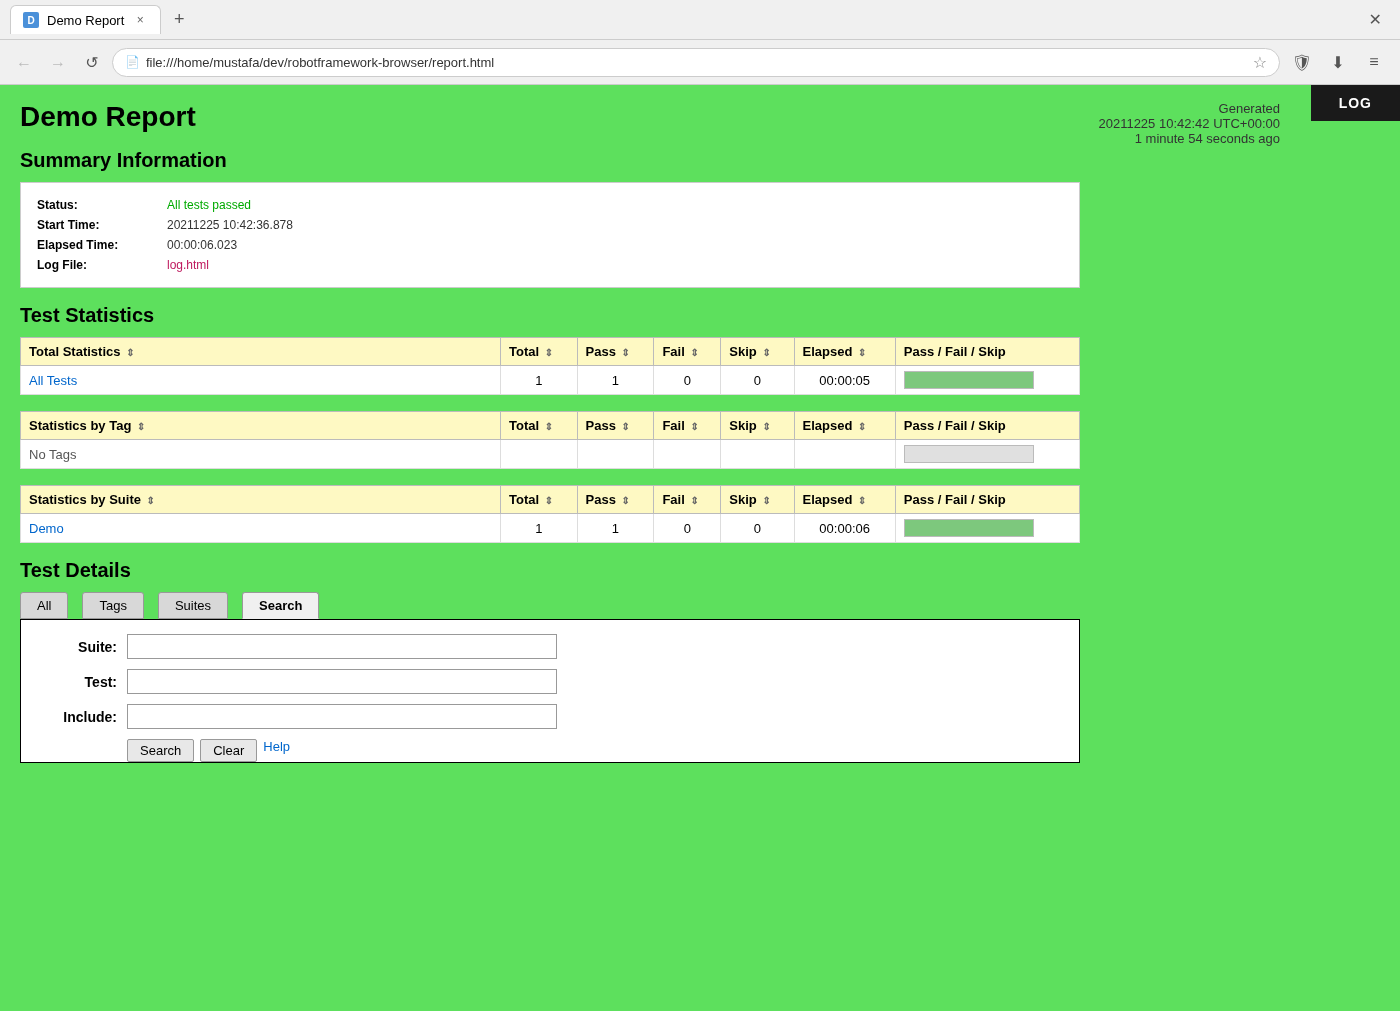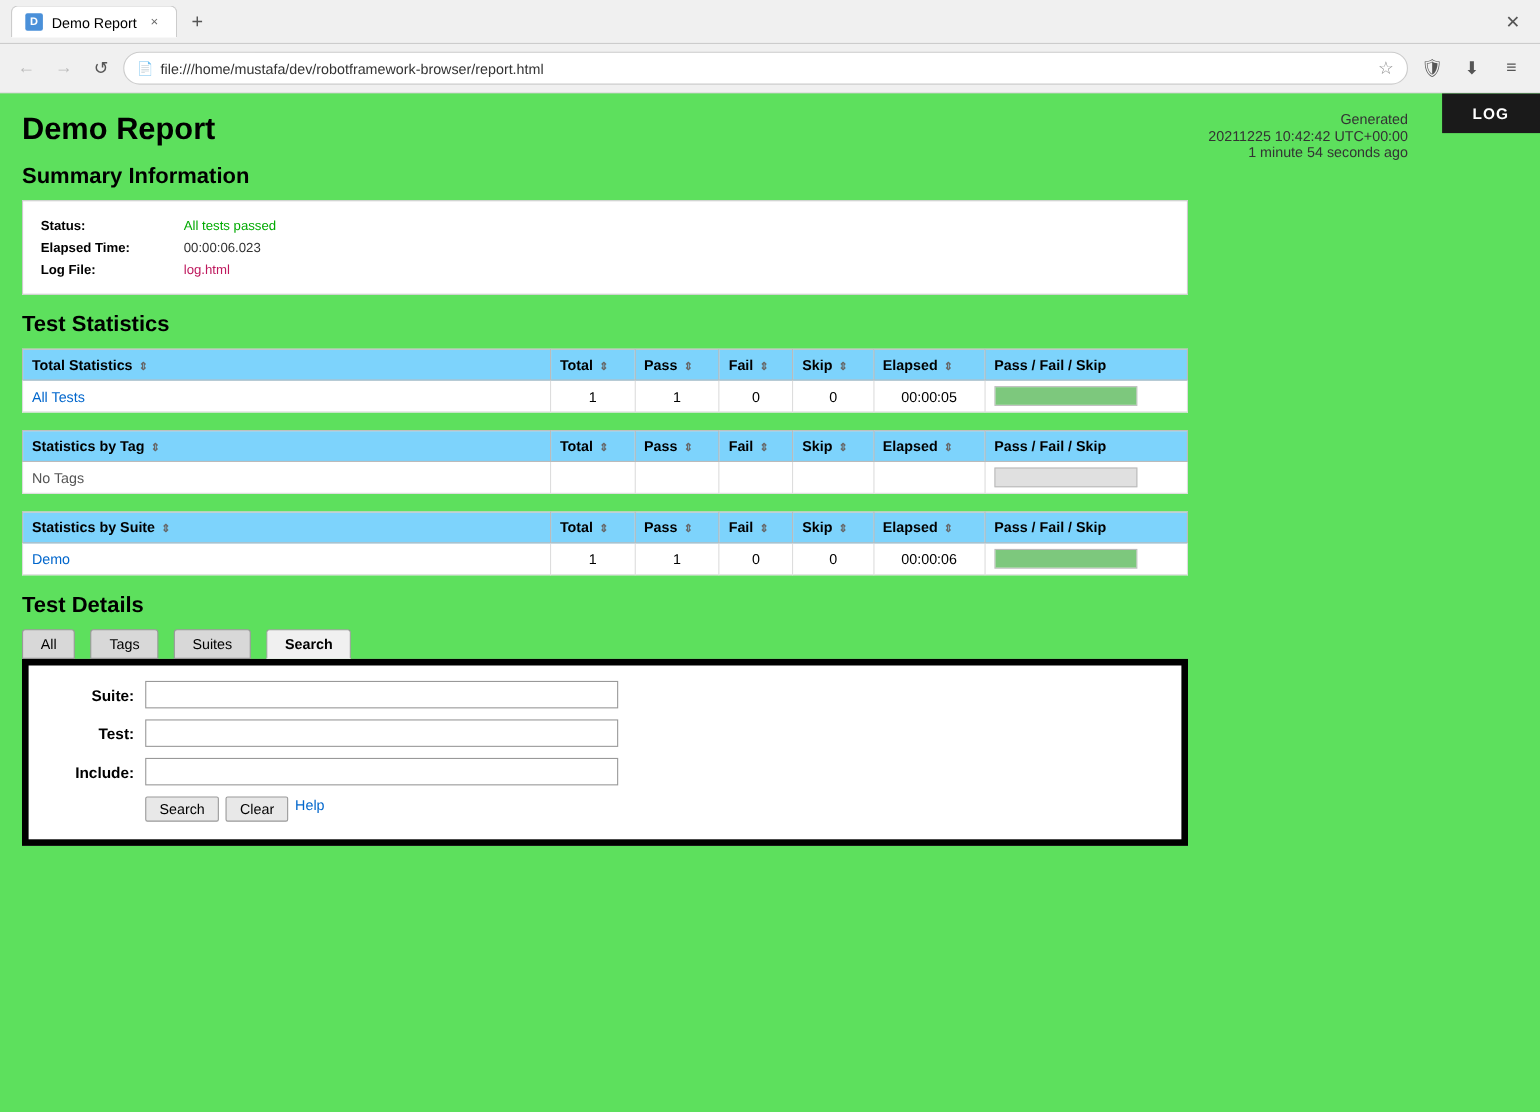--- a/index.html
+++ b/index.html
@@ -198,21 +198,21 @@
       max-width: 1060px;
       margin-bottom: 16px;
     }
     .stats-table {
       width: 100%;
       border-collapse: collapse;
       background: #fff;
       border: 1px solid #aaa;
     }
     .stats-table th {
-      background: #7dd3fc;
+      background: #fef9c3;
       padding: 6px 8px;
       text-align: left;
       font-size: 13px;
       border: 1px solid #bbb;
       font-weight: bold;
     }
     .stats-table th.sortable {
       cursor: pointer;
     }
     .stats-table th .sort-arrows {
@@ -278,22 +278,22 @@
       margin-right: 2px;
     }
     .tab-btn.active {
       background: #f0f0f0;
       font-weight: bold;
       border-bottom: 1px solid #f0f0f0;
     }
 
     .search-panel {
       background: #fff;
-      border: 6px solid #000000;
-      padding: 14px 16px 16px;
+      border: 1px solid #000000;
+      padding: 14px 16px 0;
     }
     .search-form-row {
       display: flex;
       align-items: center;
       margin-bottom: 10px;
       gap: 10px;
     }
     .search-form-label {
       font-size: 14px;
       font-weight: bold;
@@ -371,20 +371,24 @@
     <div>20211225 10:42:42 UTC+00:00</div>
     <div>1 minute 54 seconds ago</div>
   </div>
 
   <h2 class="section-title">Summary Information</h2>
 
   <div class="summary-table">
     <div class="summary-row">
       <span class="summary-label">Status:</span>
       <span class="summary-value green">All tests passed</span>
+    </div>
+    <div class="summary-row">
+      <span class="summary-label">Start Time:</span>
+      <span class="summary-value">20211225 10:42:36.878</span>
     </div>
     <div class="summary-row">
       <span class="summary-label">Elapsed Time:</span>
       <span class="summary-value">00:00:06.023</span>
     </div>
     <div class="summary-row">
       <span class="summary-label">Log File:</span>
       <a class="summary-value link">log.html</a>
     </div>
   </div>

